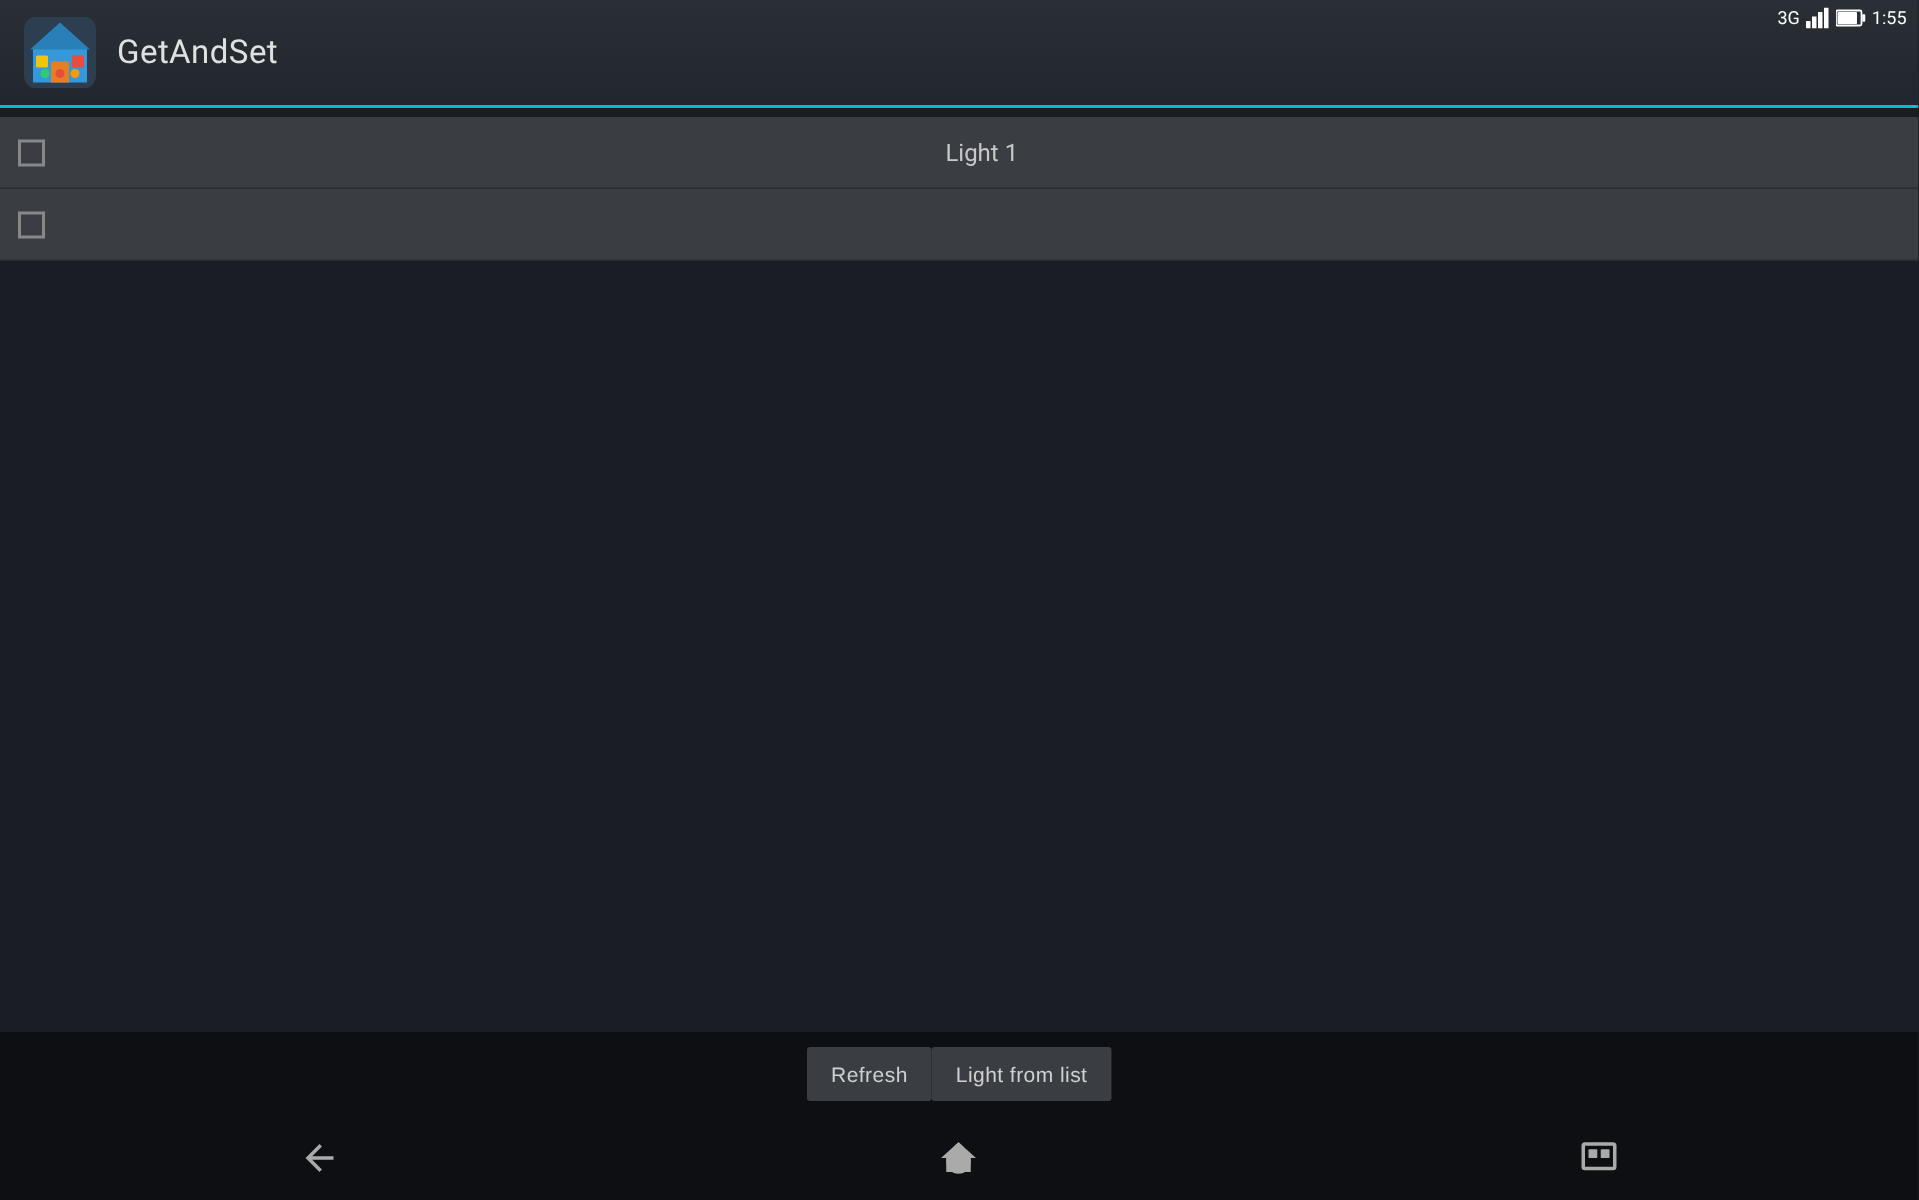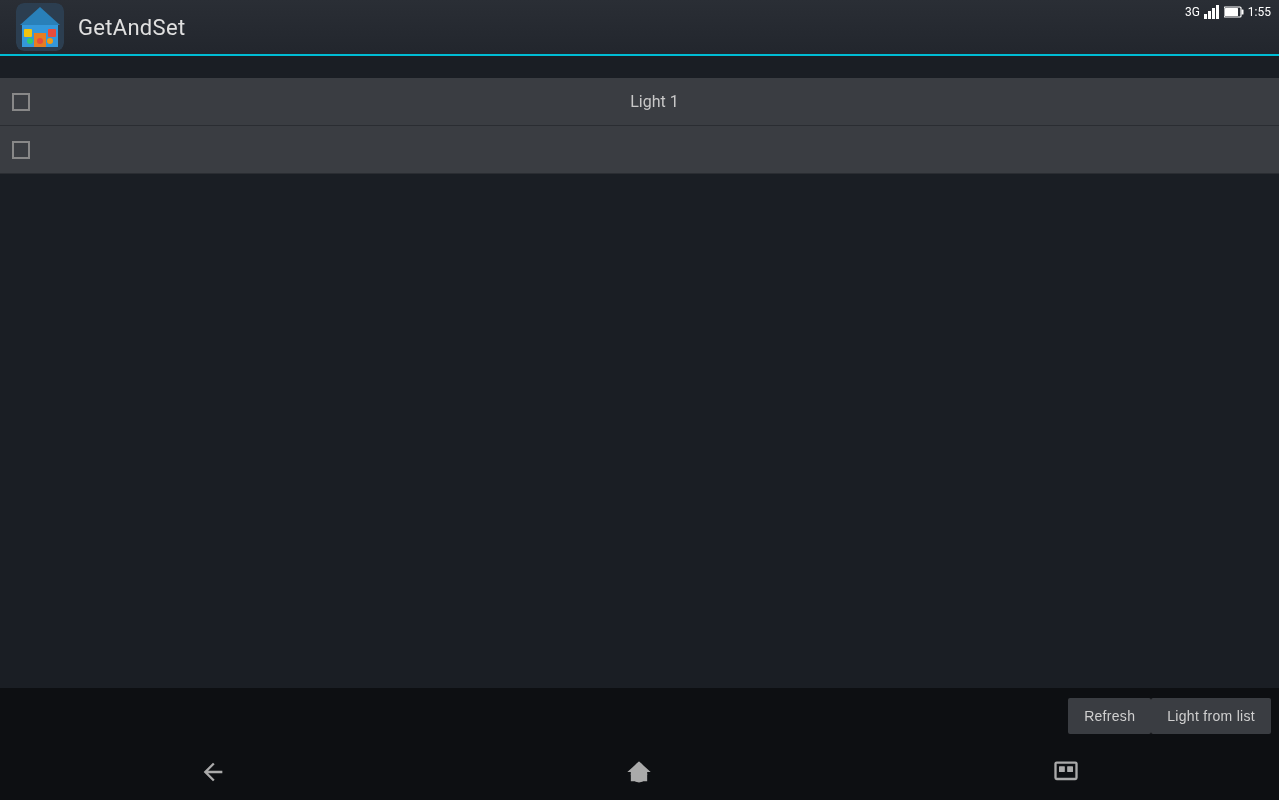--- a/index.html
+++ b/index.html
@@ -32,21 +32,21 @@
       color: #fff;
       font-size: 12px;
     }
 
     
     #app-bar {
       position: absolute;
       top: 0;
       left: 0;
       width: 100%;
-      height: 56px;
+      height: 72px;
       background: linear-gradient(180deg, #2a2e35 0%, #22262d 100%);
       border-bottom: 2px solid #00bcd4;
       display: flex;
       align-items: center;
       padding: 0 16px;
       gap: 14px;
     }
 
     #app-icon {
       width: 48px;
@@ -111,21 +111,21 @@
     
     #action-bar {
       position: absolute;
       bottom: 56px;
       left: 0;
       width: 100%;
       height: 56px;
       background: #0d0f12;
       display: flex;
       align-items: center;
-      justify-content: flex-end;
+      justify-content: center;
       padding: 0 8px;
     }
 
     .action-button {
       background: #3a3d42;
       color: #d0d0d0;
       border: none;
       padding: 10px 16px;
       font-size: 14px;
       cursor: pointer;

